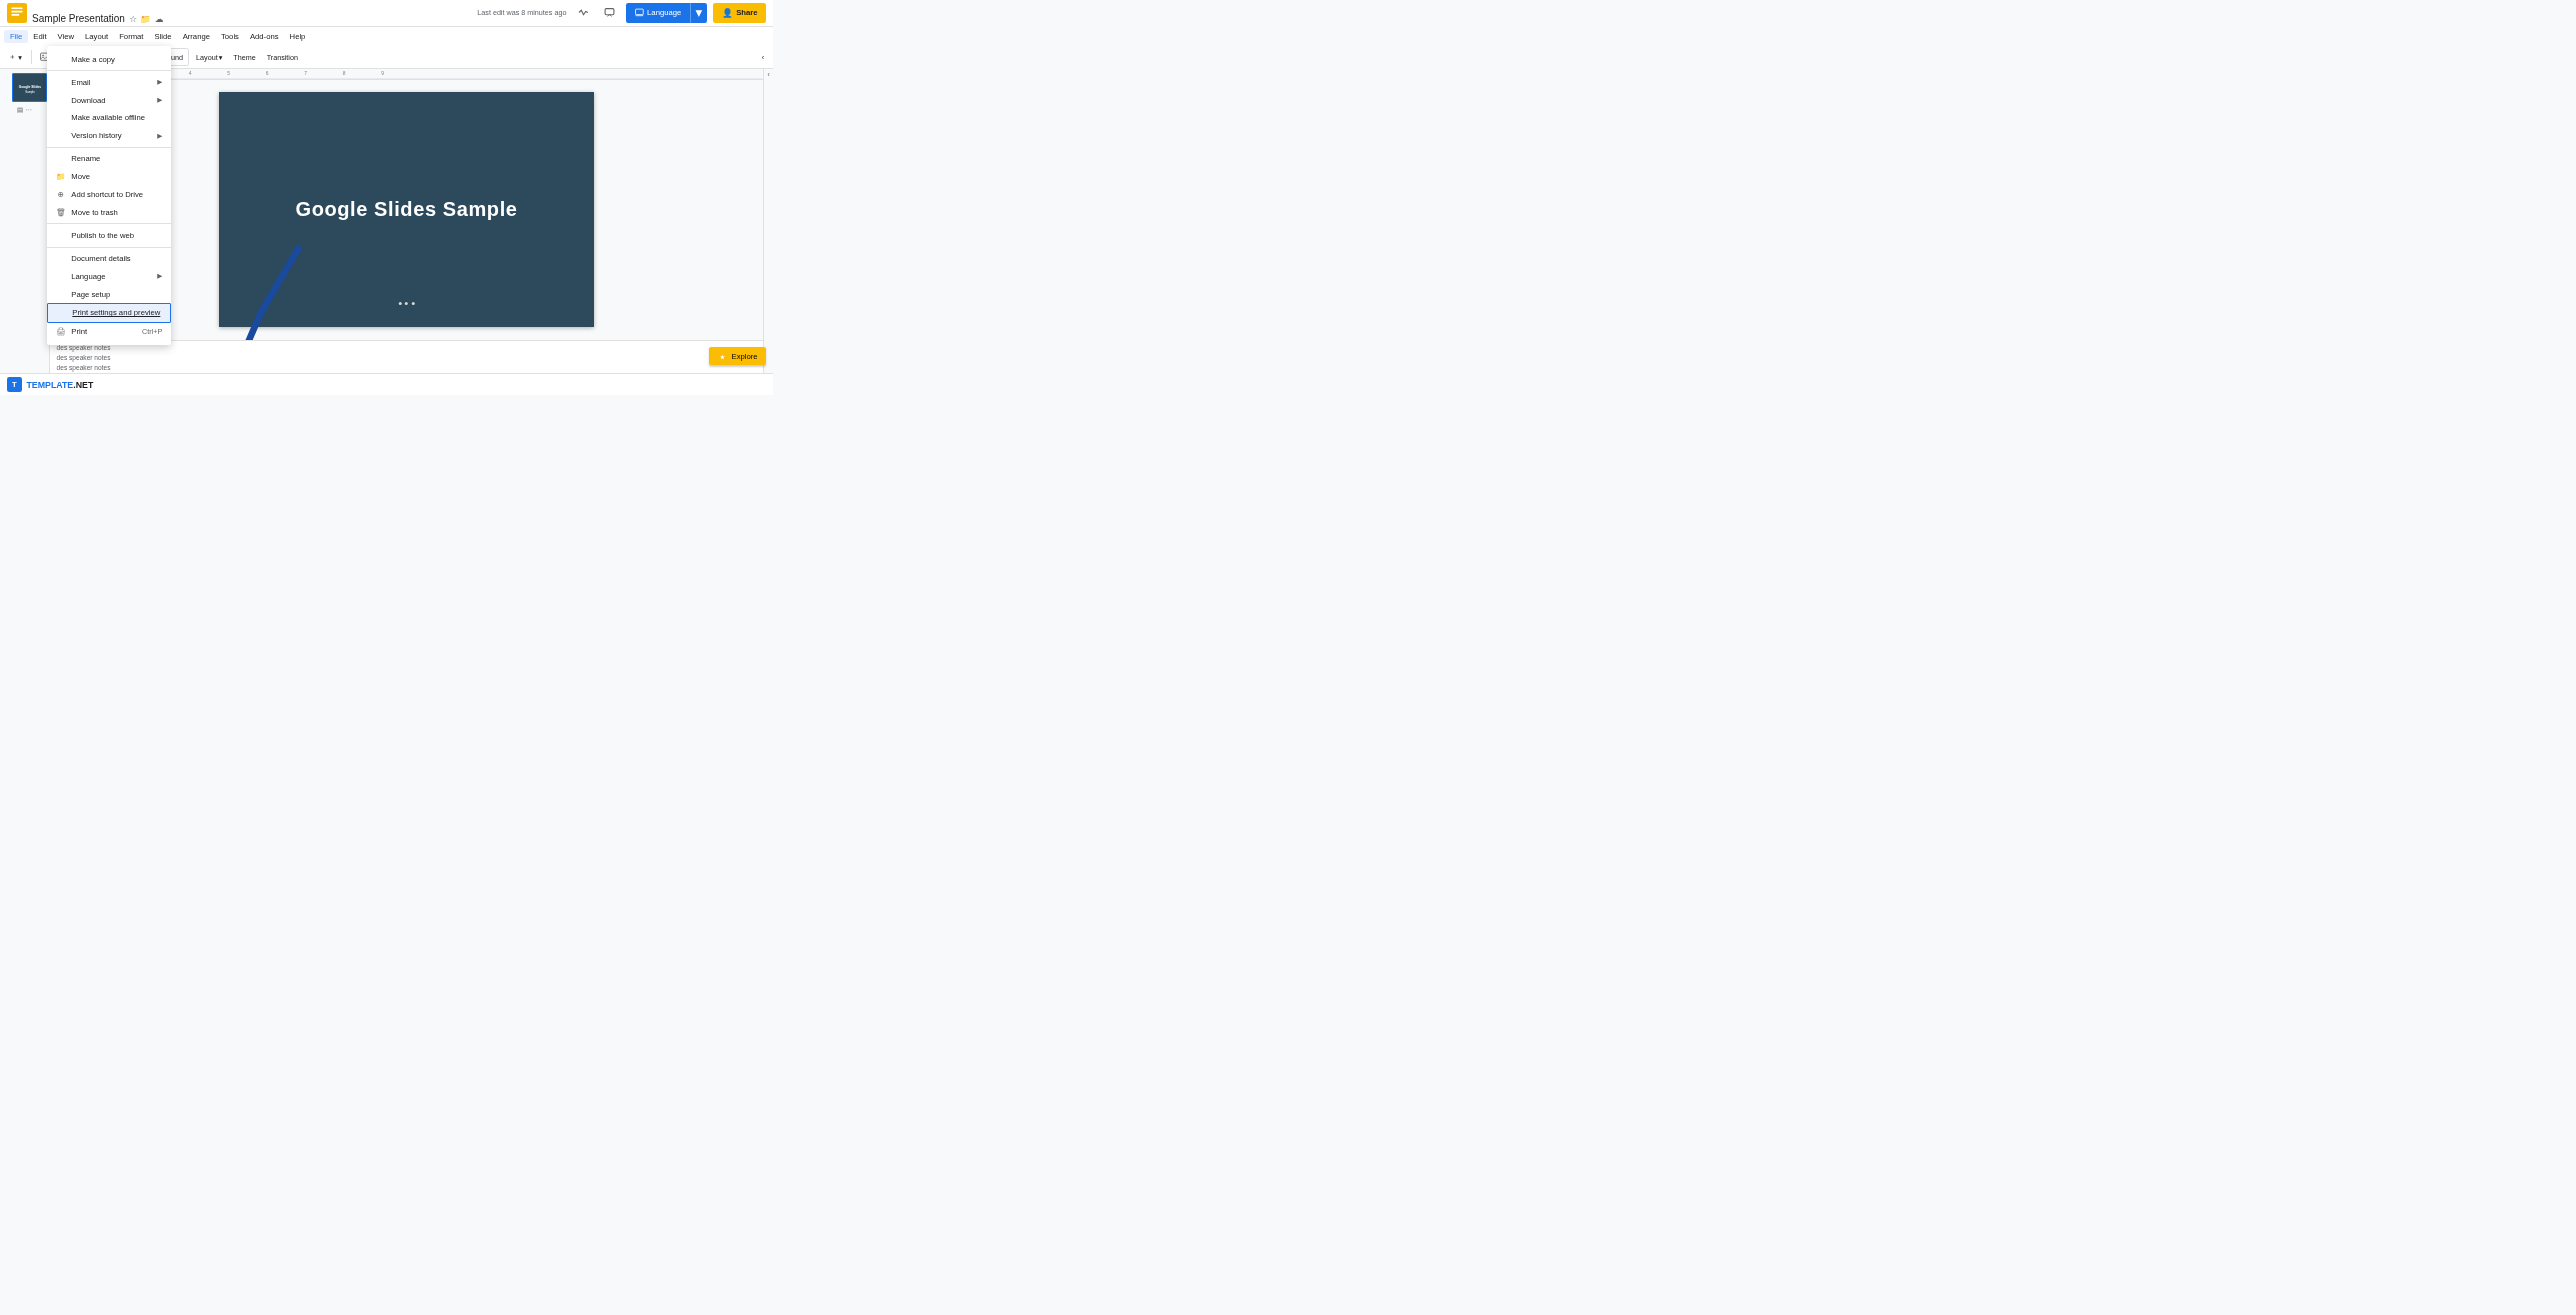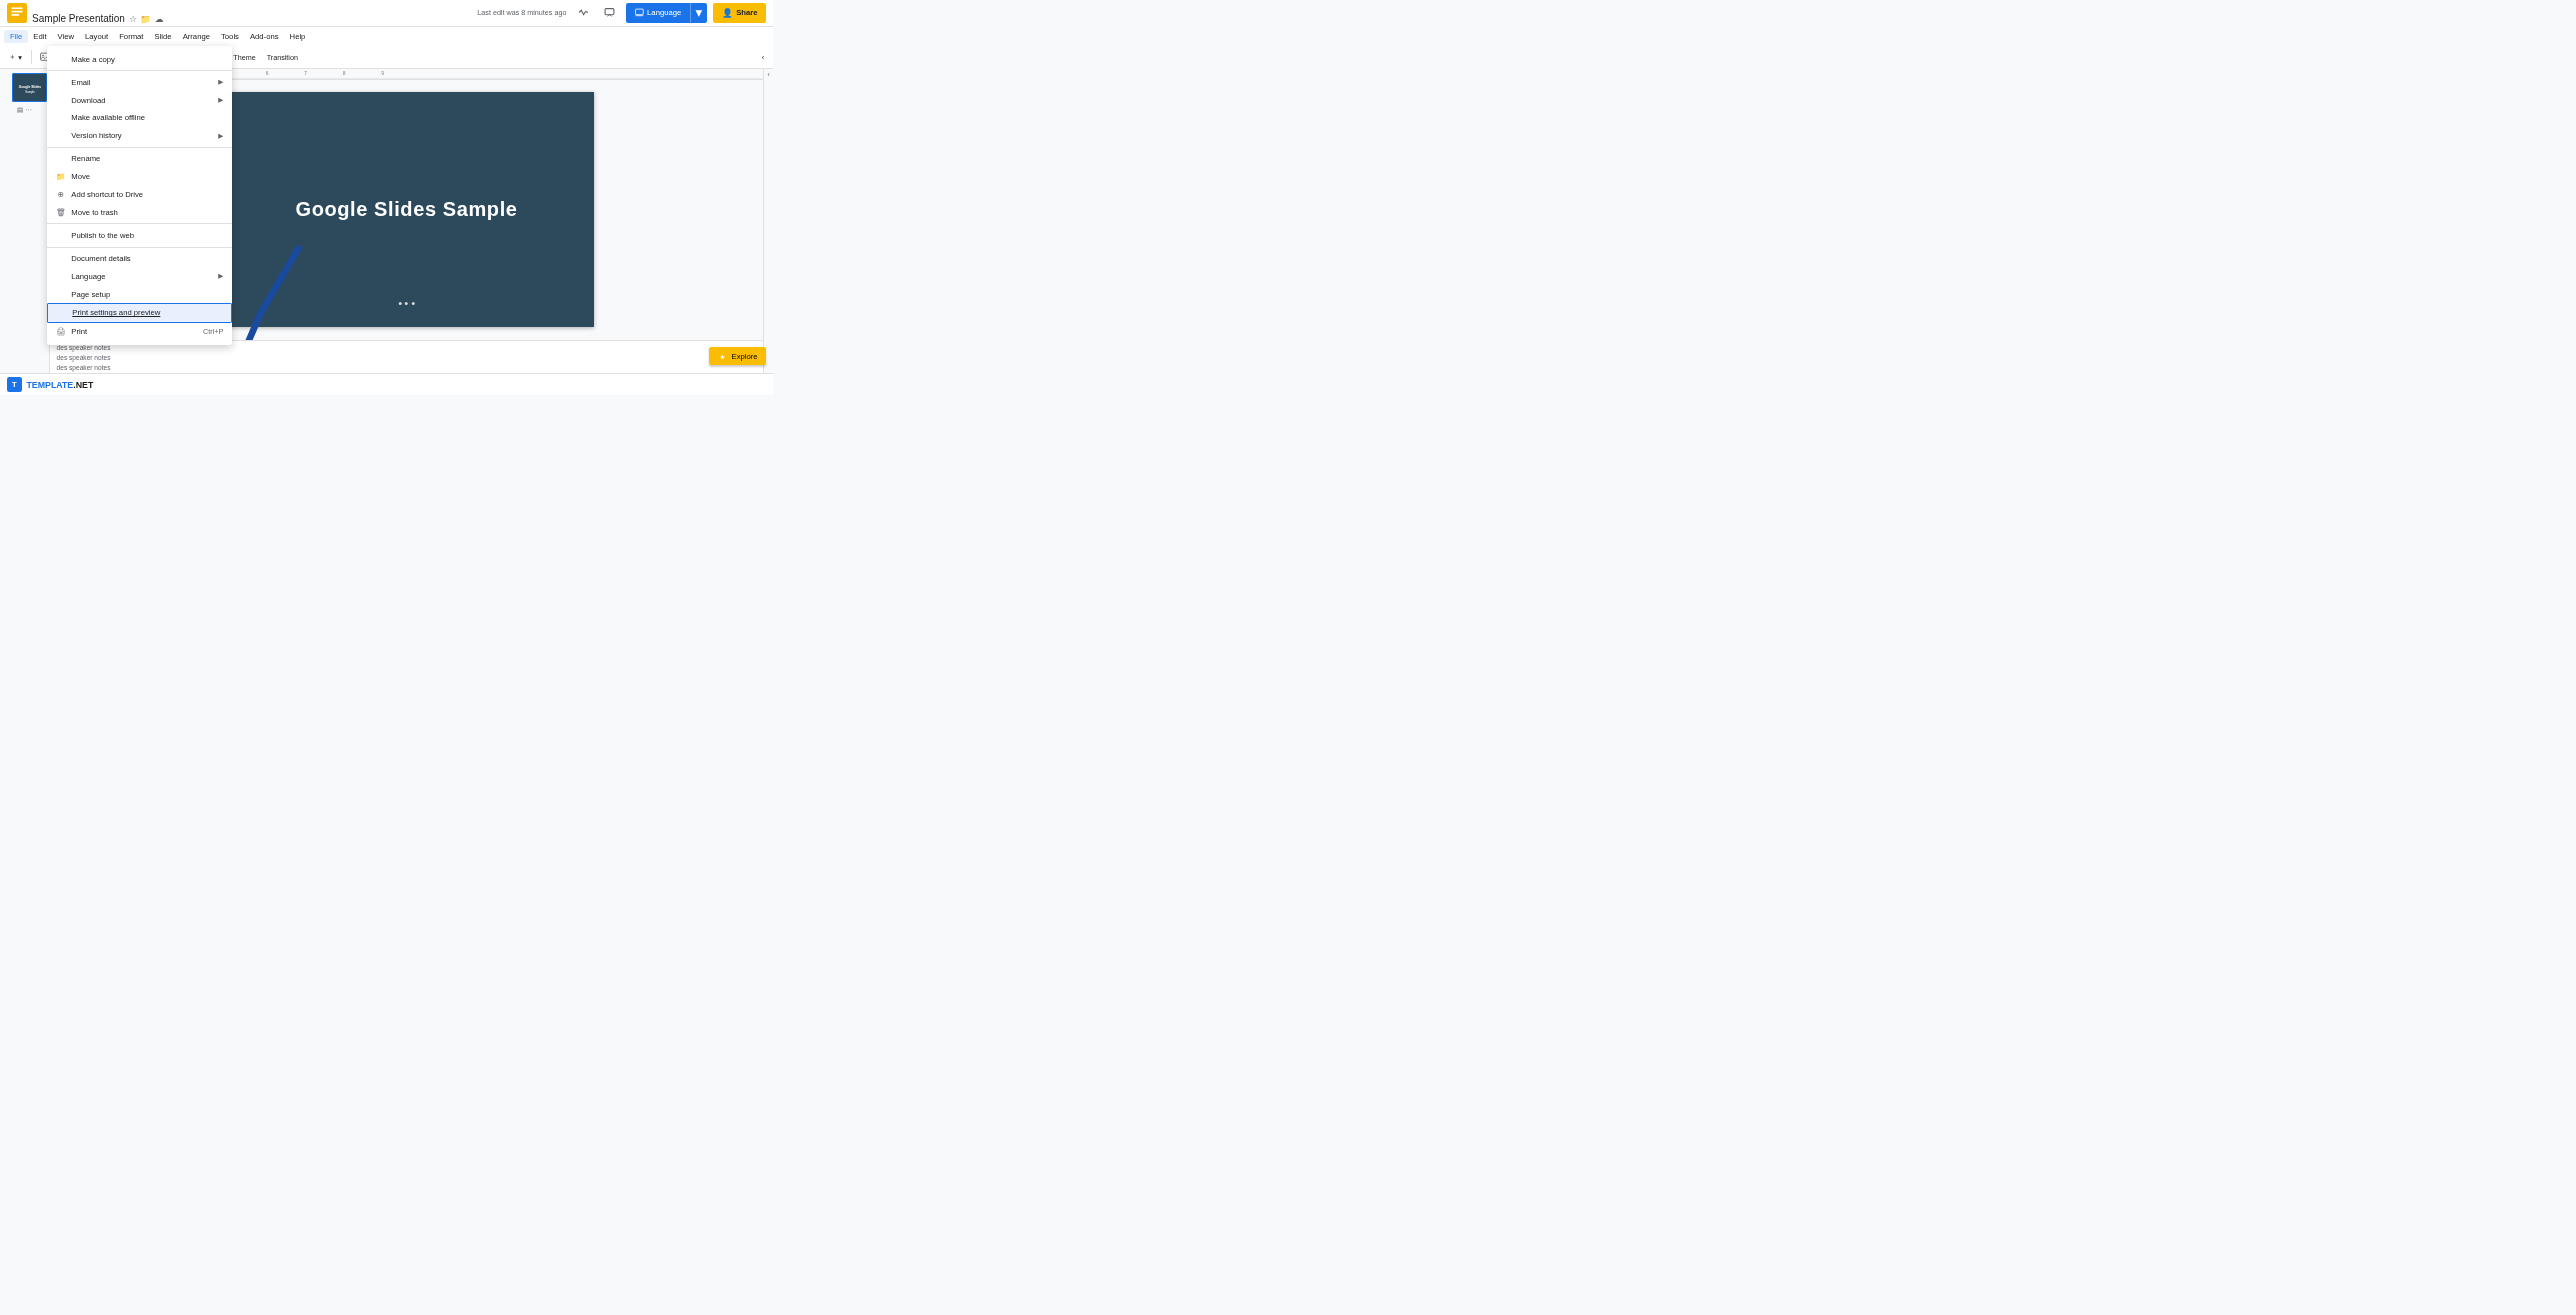--- a/index.html
+++ b/index.html
@@ -296,21 +296,21 @@
     }
     .note-line {
       line-height: 10px;
     }
 
     
     .dropdown-menu {
       position: absolute;
       top: 46px;
       left: 47px;
-      width: 185px;
+      width: 124px;
       background: #fff;
       box-shadow: 0 2.2px 8.8px rgba(0,0,0,0.2);
       border-radius: 2.2px;
       z-index: 1000;
       padding: 2.2px 0;
     }
     .menu-section {
       border-bottom: 0.6px solid #e0e0e0;
       padding: 2.2px 0;
     }

